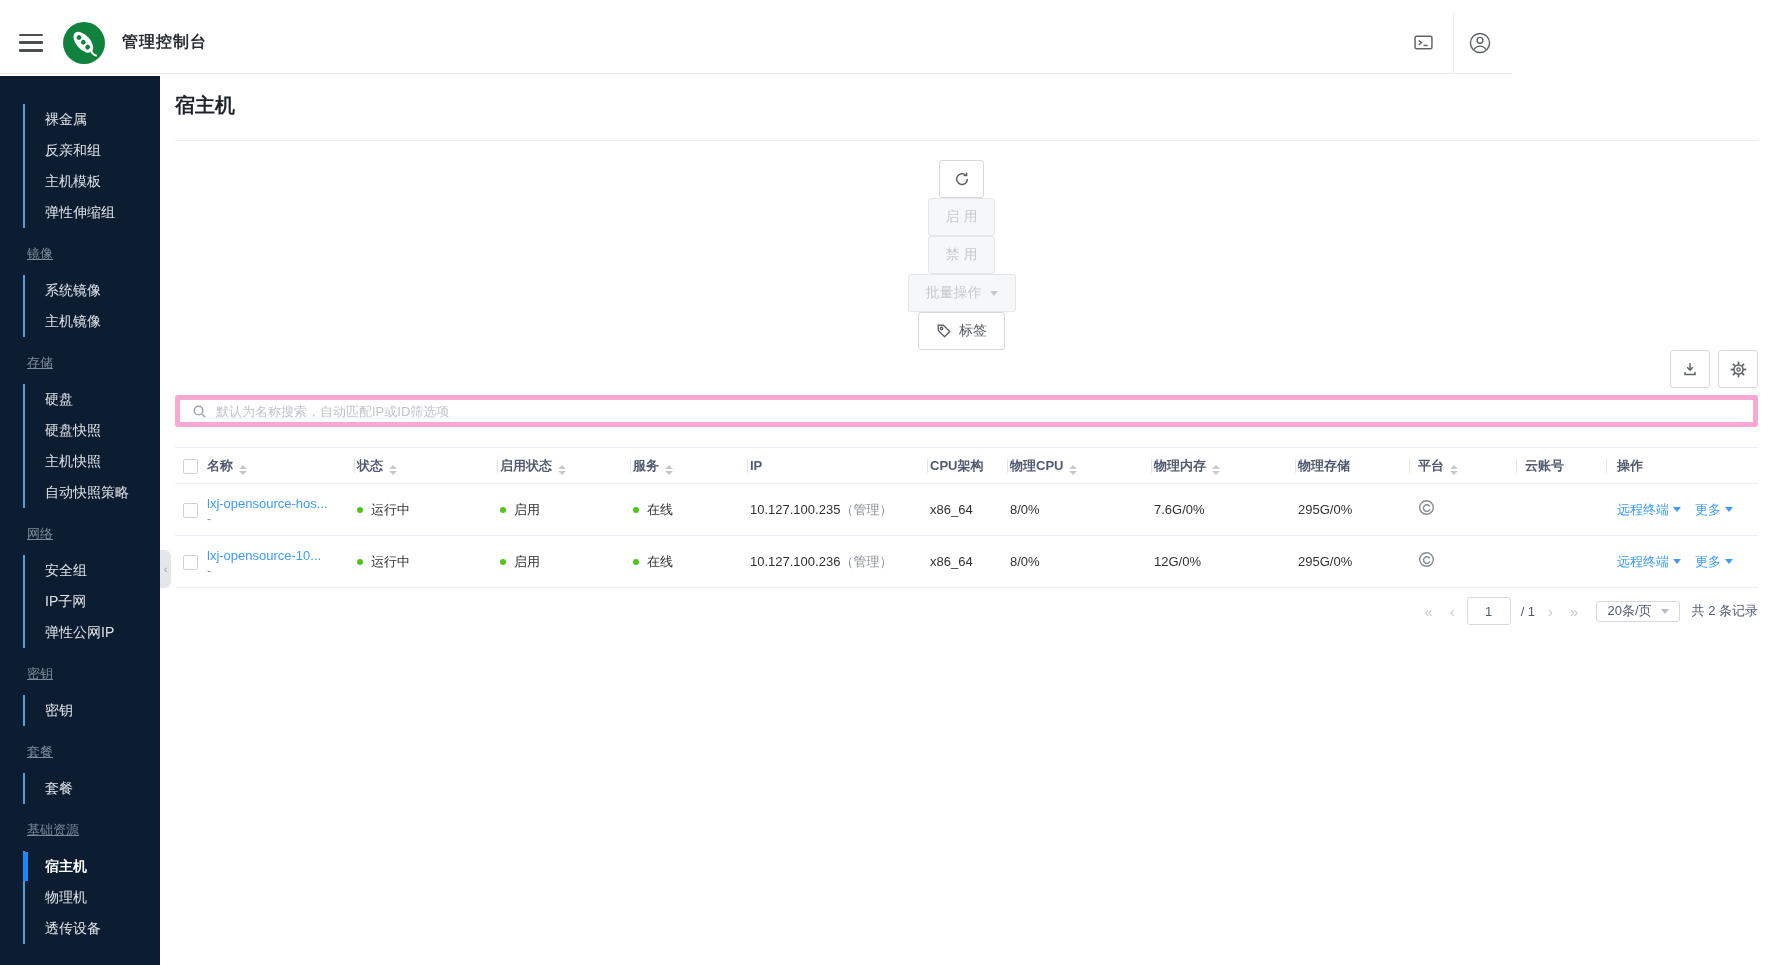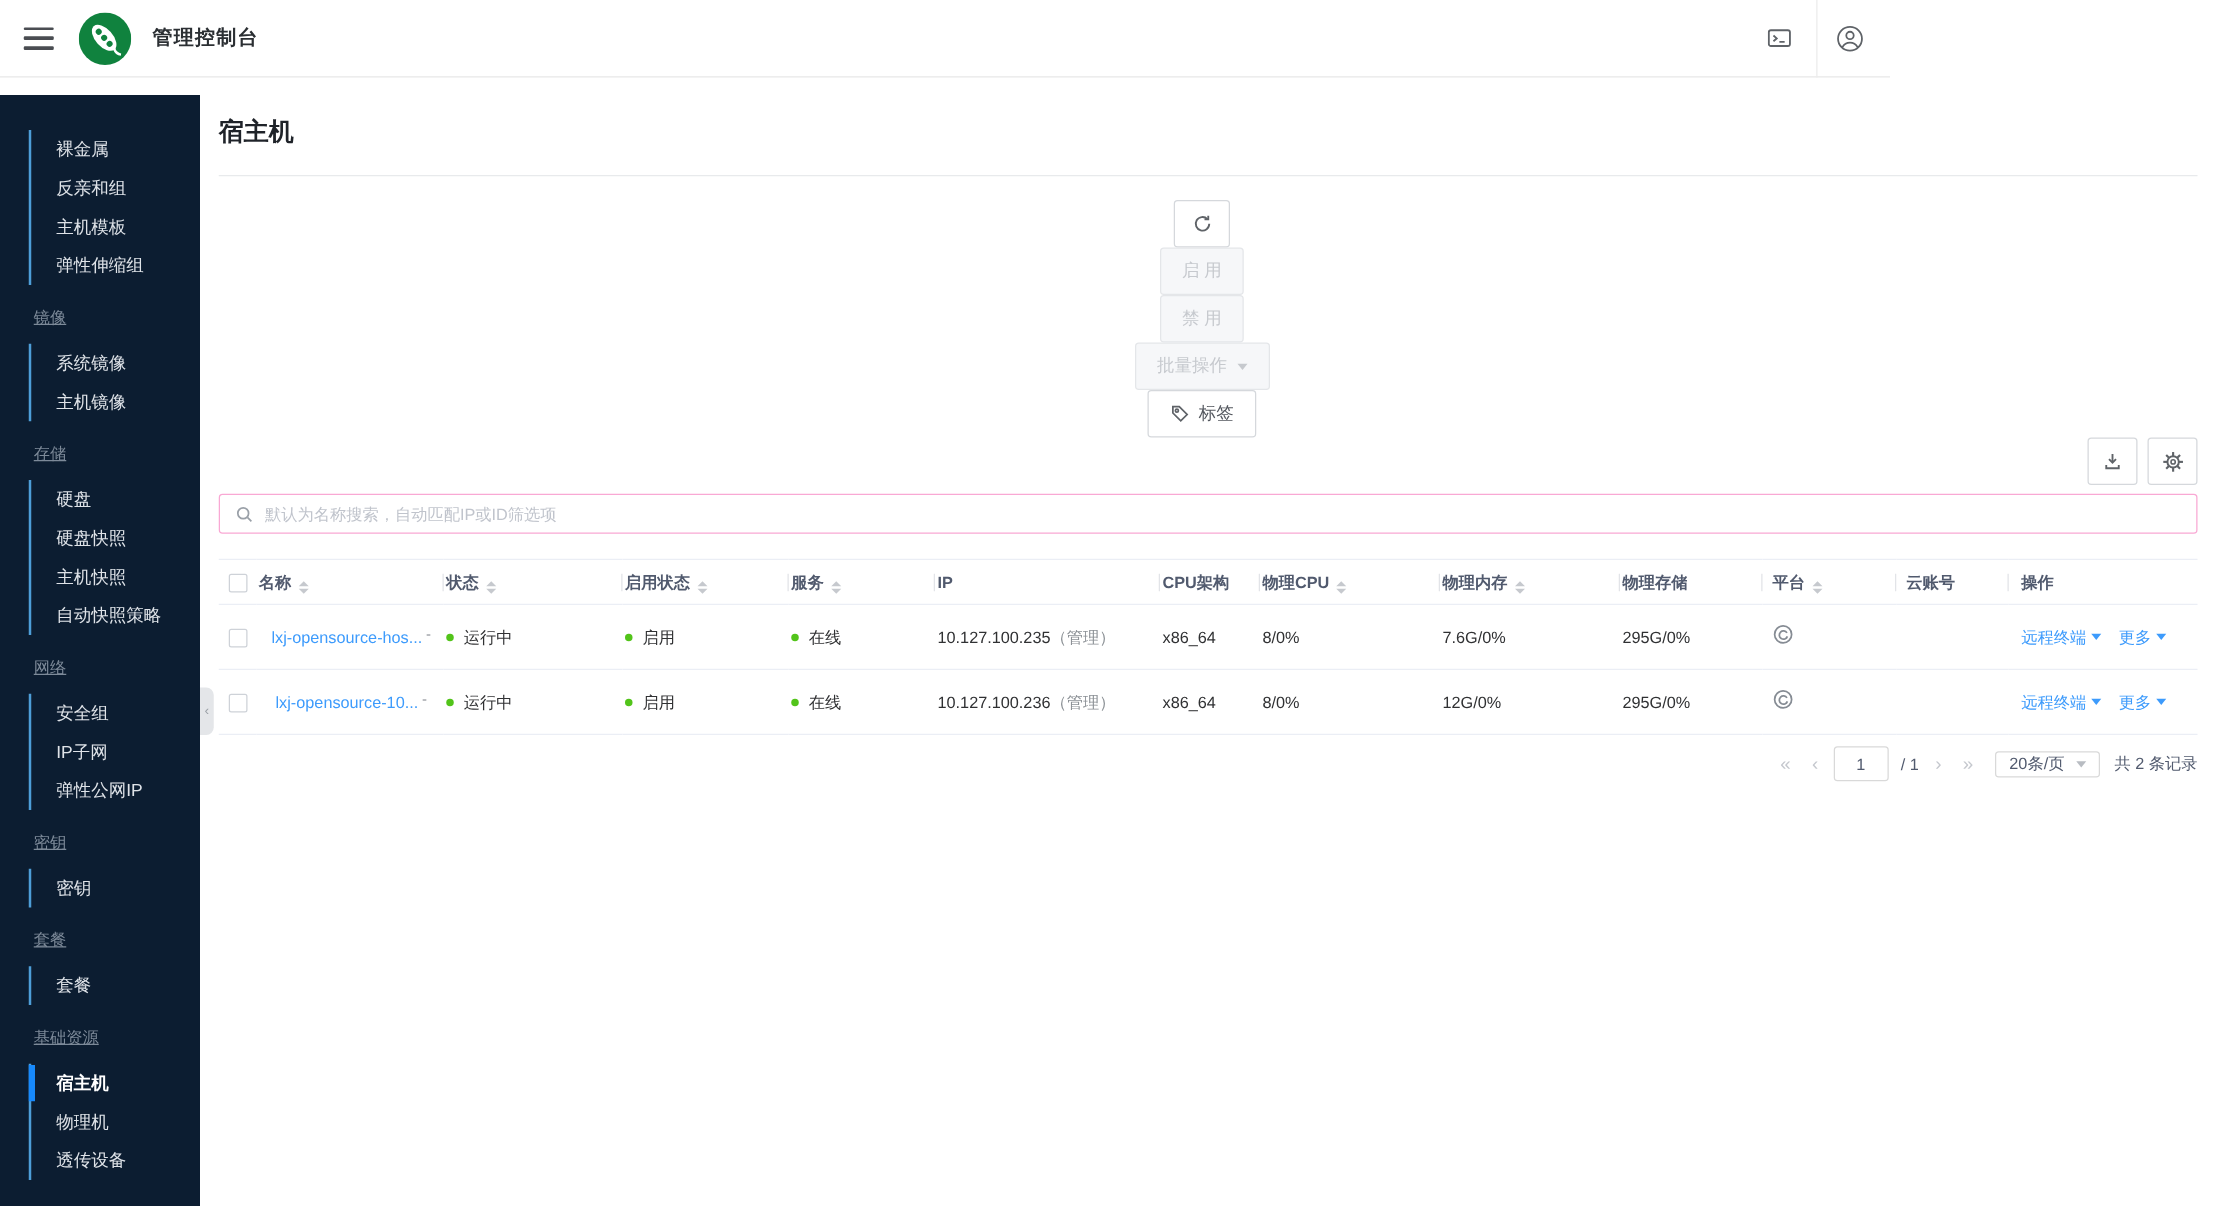--- a/index.html
+++ b/index.html
@@ -1,20 +1,20 @@
 <!DOCTYPE html>
 <html><head>
 <meta charset="utf-8">
 <style>
   * { box-sizing: border-box; margin: 0; padding: 0; }
   html,body { width:1773px; height:965px; overflow:hidden; background:#fff;
     font-family:"Liberation Sans","DejaVu Sans",sans-serif; color:#303133; }
 
   
-  .topbar { position:absolute; left:0; top:0; width:1512px; height:62px; background:#fff;
+  .topbar { position:absolute; left:0; top:12px; width:1512px; height:62px; background:#fff;
     border-bottom:1px solid #e8e8e8; display:flex; align-items:center; z-index:5; }
   .hamburger { margin-left:19px; width:24px; height:18px; display:flex; flex-direction:column;
     justify-content:space-between; cursor:pointer; }
   .hamburger i { display:block; height:2.5px; background:#4a4d52; border-radius:1px; }
   .logo { margin-left:20px; width:42px; height:42px; }
   .app-title { margin-left:17px; font-size:16px; font-weight:600; color:#2b2f33; letter-spacing:1px; }
   .topbar-right { margin-left:auto; display:flex; align-items:center; height:100%; }
   .top-icon-btn { width:40px; height:40px; display:flex; align-items:center; justify-content:center; cursor:pointer; }
   .topbar-divider { width:1px; height:62px; background:#ececec; margin:0 6px 0 10px; }
   .topbar-right .pad-r { margin-right:12px; }
@@ -48,21 +48,21 @@
   .btn.disabled { background:#f6f7f9; border-color:#e4e6e9; color:#c6c9ce; cursor:not-allowed; }
   .btn .caret { margin-left:8px; }
   .btn svg { flex:none; }
   .btn .btn-ic { margin-right:7px; display:inline-flex; }
   .toolbar-right { margin-left:auto; display:flex; }
   .toolbar-right .btn { margin-right:0; margin-left:8px; width:40px; padding:0; }
   .caret { display:inline-block; width:0; height:0; border-left:4.5px solid transparent;
     border-right:4.5px solid transparent; border-top:5.5px solid currentColor; }
 
   
-  .search-box { margin-top:7px; height:32px; border:1px solid #f9a8d4; border-radius:3px;
+  .search-box { margin-top:7px; height:32px; border:5px solid #f9a8d4; border-radius:3px;
     display:flex; align-items:center; padding:0 12px; background:#fff; }
   .search-box svg { flex:none; margin-right:9px; }
   .search-box input { flex:1; border:none; outline:none; font-size:13px; color:#303133;
     font-family:inherit; background:transparent; }
   .search-box input::placeholder { color:#c0c4cc; }
 
   
   table { margin-top:20px; width:100%; border-collapse:collapse; table-layout:fixed; }
   thead tr { height:36px; border-top:1px solid #ebeef5; border-bottom:1px solid #ebeef5; }
   th { font-size:13px; font-weight:700; color:#515a6e; text-align:left; padding-left:2px;
@@ -86,21 +86,21 @@
   .col-actions { width:151px; padding-left:10px; }
   .cbx { display:inline-block; width:15px; height:15px; border:1px solid #ced2d8;
     border-radius:2px; background:#fff; vertical-align:middle; cursor:pointer; }
   .sort { display:inline-flex; flex-direction:column; gap:2px; margin-left:6px; vertical-align:1px; }
   .sort i { width:0; height:0; border-left:4px solid transparent; border-right:4px solid transparent; }
   .sort .up { border-bottom:4px solid #c6c9ce; }
   .sort .down { border-top:4px solid #c6c9ce; }
   .dot { display:inline-block; width:6px; height:6px; border-radius:50%; background:#52c41a;
     margin-right:8px; vertical-align:1px; }
   .link { color:#3d9bfc; text-decoration:none; cursor:pointer; }
-  .name-cell { display:flex; flex-direction:row; justify-content:center; gap:3px; }
+  .name-cell { display:flex; flex-direction:column; justify-content:center; gap:3px; }
   .name-sub { font-size:12px; color:#909399; line-height:10px; }
   .ip-note { color:#8b9095; }
   .op-link { color:#3d9bfc; font-size:13px; margin-right:14px; cursor:pointer; display:inline-flex; align-items:center; }
   .op-link .caret { margin-left:4px; border-top-width:5px; border-left-width:4px; border-right-width:4px; }
 
   
   .pagination { margin-top:9px; display:flex; align-items:center; justify-content:flex-end;
     font-size:13px; color:#515a6e; }
   .pg-nav { color:#c5c8ce; font-size:15px; padding:0 9px; cursor:pointer; letter-spacing:-1px; }
   .pg-input { width:44px; height:28px; border:1px solid #d9d9d9; border-radius:3px; text-align:center;

